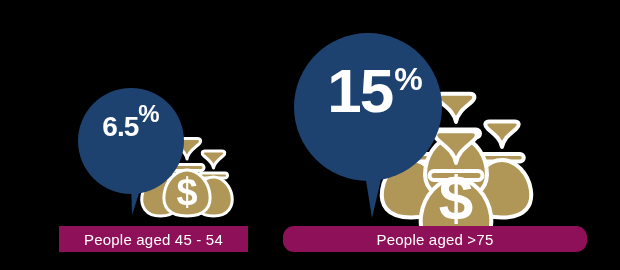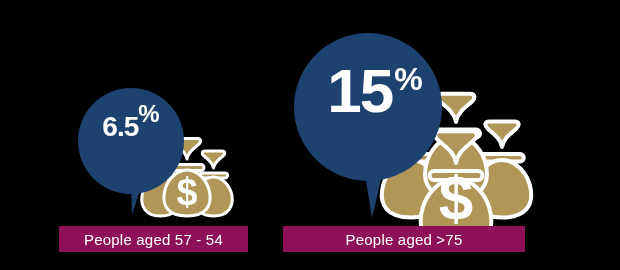--- a/index.html
+++ b/index.html
@@ -47,22 +47,23 @@
   }
   #label-left {
     left: 59px;
     top: 226px;
     width: 189px;
     height: 26px;
   }
   #label-right {
     left: 3px;
     top: 226px;
-    width: 242px;
+    width: 304px;
     height: 26px;
+    border-radius: 11px;
   }
 </style>
 </head>
 <body>
 
 <div id="infographic">
 
   <div class="stat-group" id="group-left">
 
     <svg class="art" width="300" height="226" viewBox="0 0 300 226">
@@ -124,21 +125,21 @@
 
     <div style="position:absolute; left:0; top:0; width:300px; height:226px; pointer-events:none;">
       <div style="position:absolute; left:78px; top:113px; width:106px; height:56px;
                   display:flex; align-items:baseline; justify-content:center; color:#ffffff;">
         <span style="font-size:28px; font-weight:bold; line-height:1; letter-spacing:-1px;">6.5</span>
         <span style="font-size:24px; font-weight:bold; line-height:1; position:relative; top:-14px;">%</span>
       </div>
     </div>
 
     <div class="label-bar" id="label-left" style="background:#8e1058;">
-      <span>People aged 57 - 54</span>
+      <span>People aged 45 - 54</span>
     </div>
   </div>
 
   <div class="stat-group" id="group-right">
 
     <svg class="art" width="340" height="226" viewBox="0 0 340 226">
 
       <g>
 
         <g>

